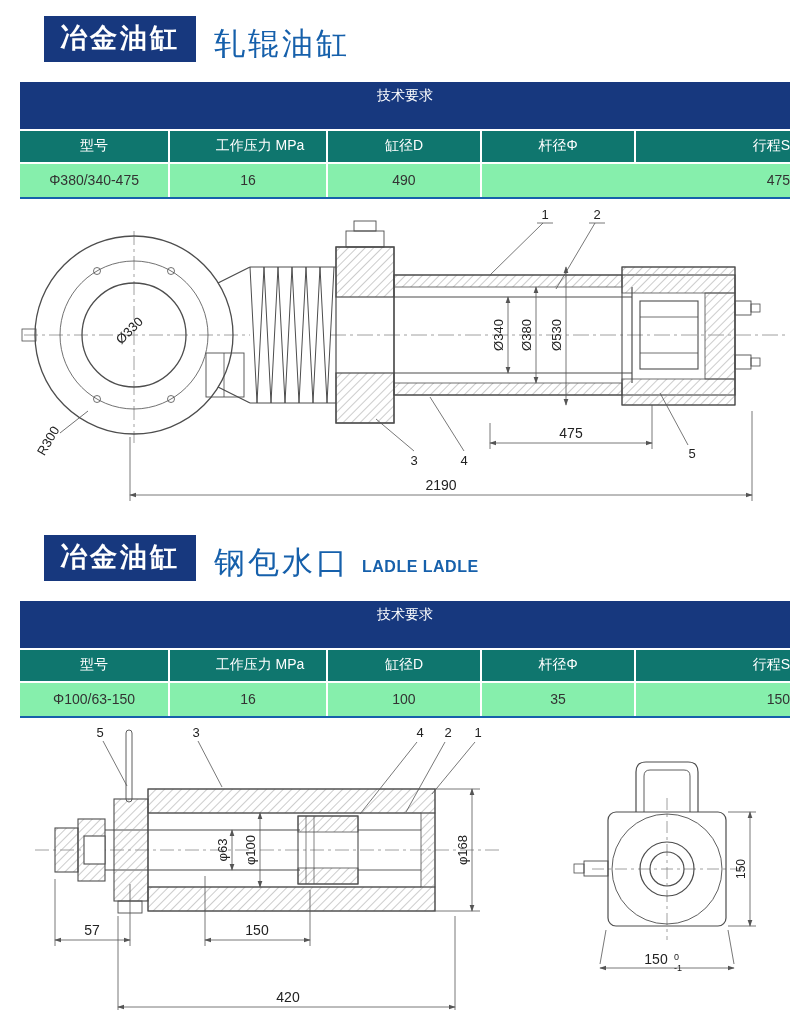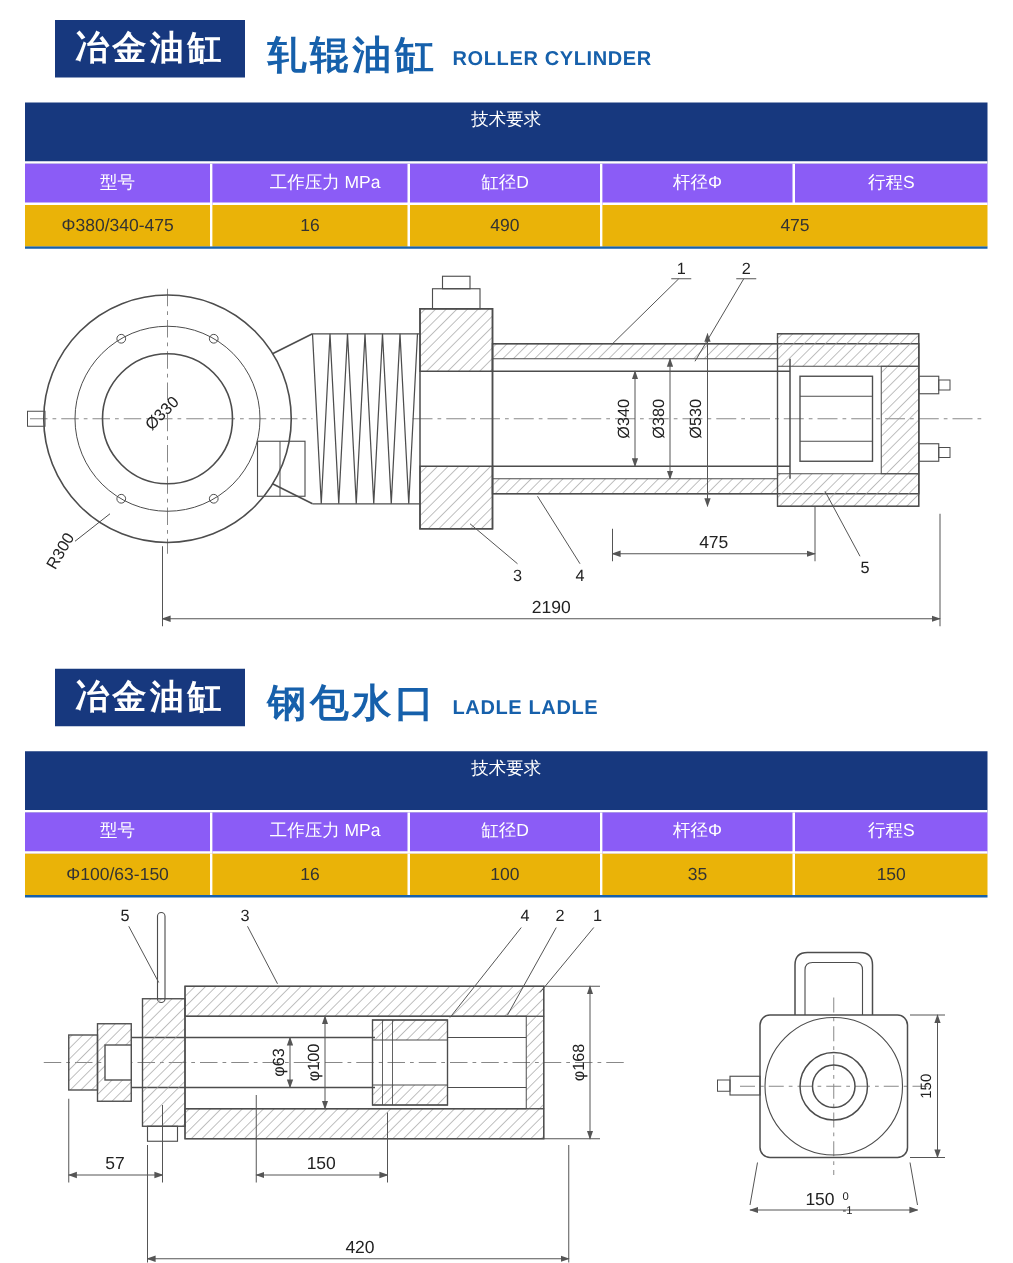--- a/index.html
+++ b/index.html
@@ -8,55 +8,54 @@
     font-family:"Liberation Sans", sans-serif; color:#333;
     overflow:hidden;
   }
   .section-header { display:flex; align-items:flex-end; margin:16px 0 0 20px;padding-left:24px; }
   .badge {
     background:#17387e; color:#fff; font-weight:bold;
     font-size:27px; line-height:1; padding:9px 16px 10px;
     letter-spacing:3px; font-family:"Liberation Serif", serif;
   }
   .title-cn {
-    color:#1660ab; font-size:31px; font-weight:bold; line-height:1;
+    color:#1660ab; font-size:31px; font-weight:normal; line-height:1;
     margin-left:18px; letter-spacing:3px; padding-bottom:3px;
     font-family:"Liberation Serif", serif;
   }
   .title-en {
     color:#1660ab; font-size:16px; font-weight:bold; line-height:1;
     margin-left:12px; padding-bottom:6px; letter-spacing:0.5px;
   }
   .spec-table { margin:20px 20px 0; }
   .t-title {
     background:#17387e; color:#fff; text-align:center;
     font-size:14px; padding:5px 0 24px; border-bottom:2px solid #fff;
   }
   .t-head, .t-row { display:flex; }
   .t-cell {
     text-align:center; font-size:14px; padding:6px 0 7px;
     border-right:2px solid #fff;
   }
-  .t-cell:last-child { border-right:none; }
+  .t-cell:last-child { border-right:none;text-align:right; }
   .c0 { flex:0 0 19.5%; } .c1 { flex:0 0 20.5%;padding-left:24px; }
   .c2, .c3 { flex:0 0 20%; } .c4 { flex:1; }
-  .t-head .t-cell { background:#8b5cf6; color:#fff; border-bottom:2px solid #fff; }
-  .t-row .t-cell { background:#eab308; color:#333; padding:8px 0 9px; }
+  .t-head .t-cell { background:#0f766e; color:#fff; border-bottom:2px solid #fff; }
+  .t-row .t-cell { background:#86efac; color:#333; padding:8px 0 9px; }
   .t-underline { height:2px; background:#1660ab; }
   .drawing { width:810px; height:310px; display:block; margin-top:6px; }
   .sec2 { margin-top:20px; }
   svg text { font-family:"Liberation Sans", sans-serif; }
 </style>
 </head>
 <body>
 
 <div class="section-header">
   <div class="badge">冶金油缸</div>
   <div class="title-cn">轧辊油缸</div>
-  <div class="title-en">ROLLER CYLINDER</div>
 </div>
 
 <div class="spec-table">
   <div class="t-title">技术要求</div>
   <div class="t-head">
     <div class="t-cell c0">型号</div>
     <div class="t-cell c1">工作压力 MPa</div>
     <div class="t-cell c2">缸径D</div>
     <div class="t-cell c3">杆径Φ</div>
     <div class="t-cell c4">行程S</div>

